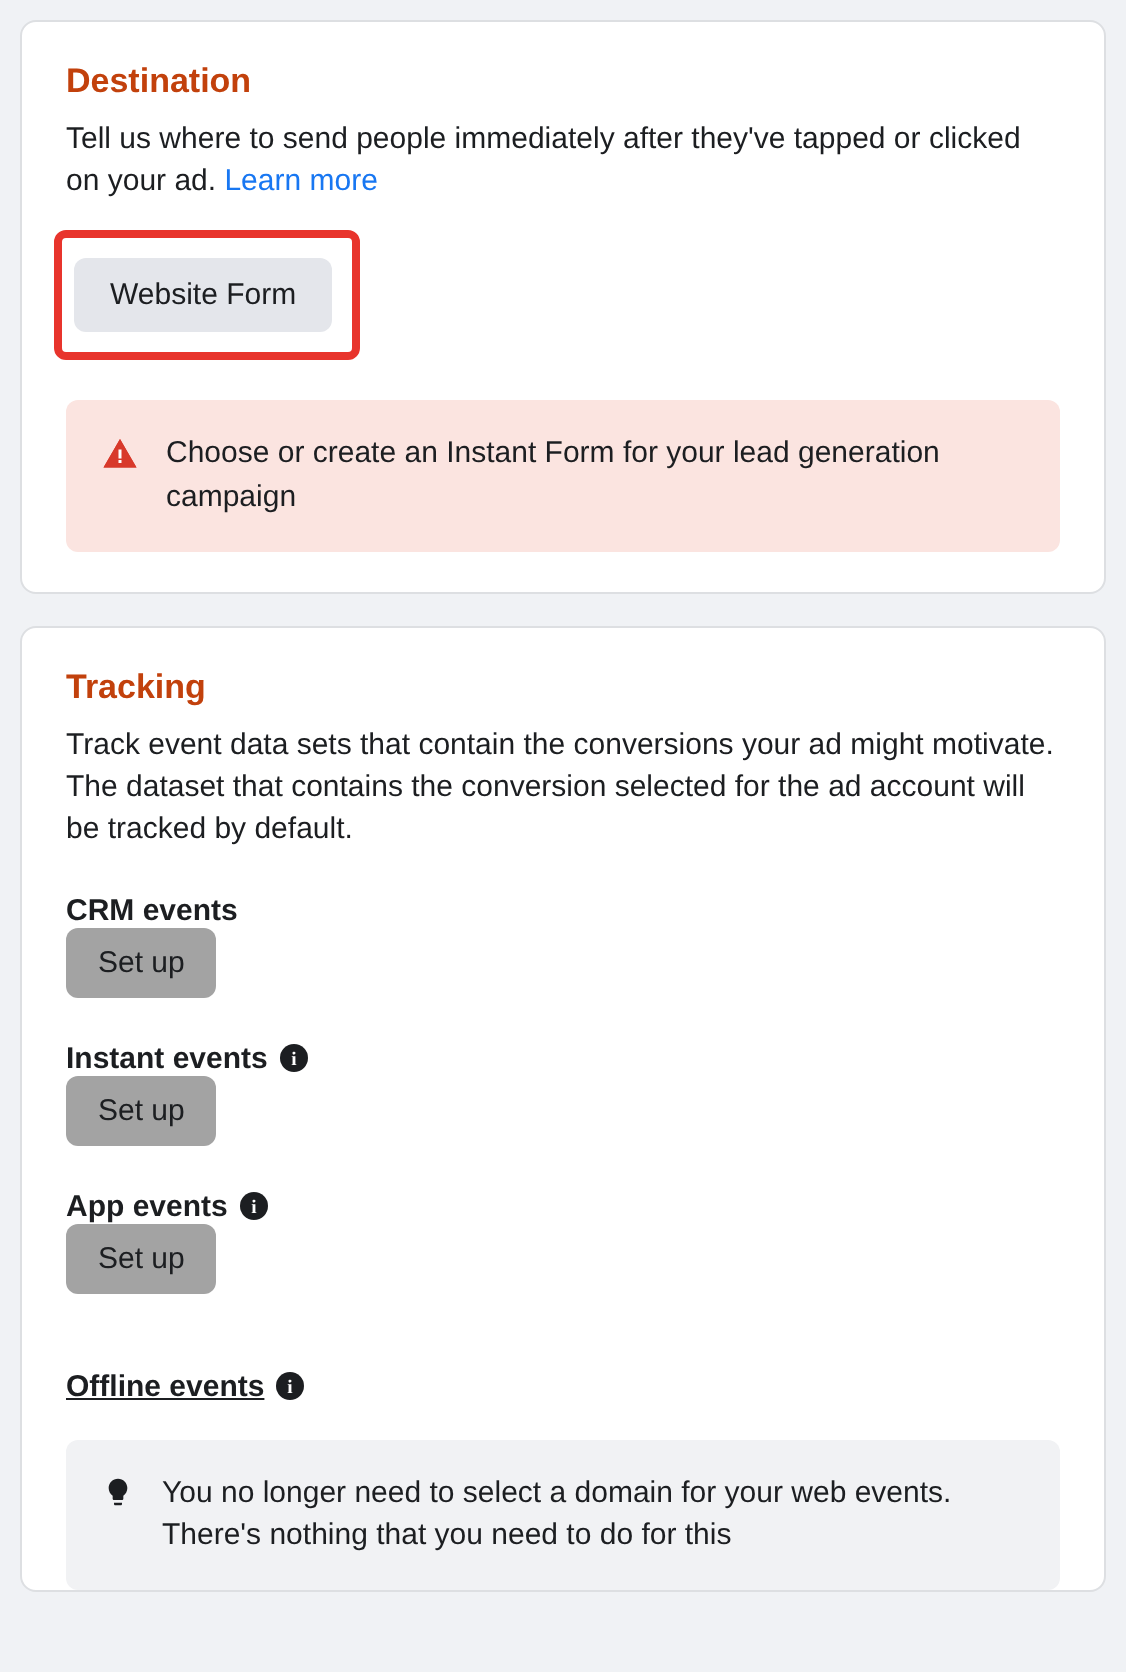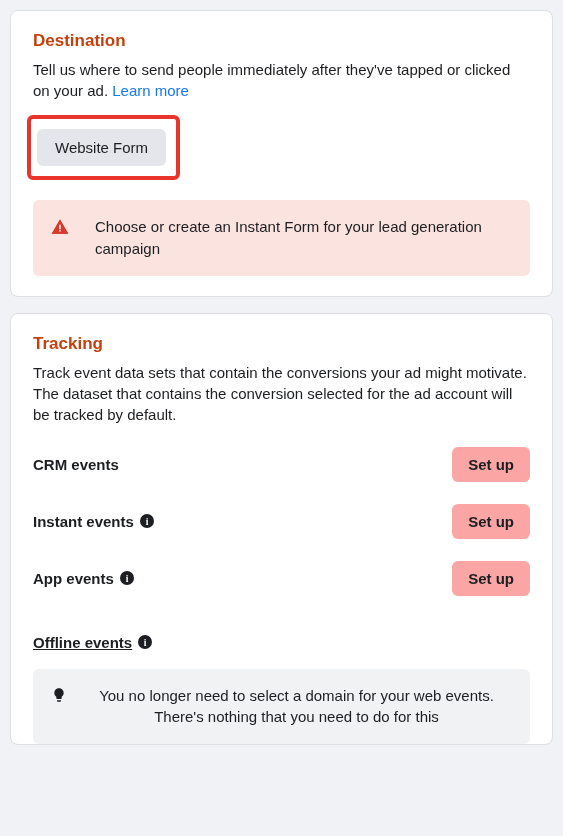--- a/index.html
+++ b/index.html
@@ -59,72 +59,72 @@
       padding: 10px 10px 10px 6px;
       margin-left: -6px;
       margin-top: -4px;
     }
     .alert {
       background: #fbe4e0;
       border-radius: 6px;
       padding: 16px 18px;
       display: flex;
       align-items: flex-start;
-      gap: 26px;
+      gap: 14px;
       margin-top: 20px;
     }
     .alert-icon {
       width: 18px;
       height: 18px;
       flex-shrink: 0;
       margin-top: 2px;
     }
     .alert-text {
       font-size: 15px;
       line-height: 1.45;
       color: #1c1e21;
     }
     .track-row {
       display: flex;
       justify-content: space-between;
-      align-items: center;
+      align-items: flex-start;
       margin-top: 22px;
+      flex-direction: column;
     }
     .track-label {
       font-size: 15px;
       font-weight: 700;
       color: #1c1e21;
       display: flex;
       align-items: center;
       gap: 6px;
     }
     .info-icon {
       width: 14px;
       height: 14px;
       display: inline-flex;
     }
     .setup-btn {
-      background: #fca5a5;
-      color: #1c1e21;
-      font-size: 15px;
-      font-weight: 700;
+      background: #a3a3a3;
+      color: #1c1e21;
+      font-size: 15px;
+      font-weight: 400;
       padding: 9px 16px;
       border: none;
       border-radius: 6px;
       cursor: pointer;
     }
     .info-box {
       background: #f1f2f4;
       border-radius: 6px;
       padding: 16px 18px;
       display: flex;
       align-items: flex-start;
       gap: 14px;
       margin-top: 18px;
-      text-align: center;
     }
     .bulb-icon {
       width: 16px;
       height: 16px;
       flex-shrink: 0;
       margin-top: 2px;
     }
     .info-text {
       font-size: 15px;
       line-height: 1.45;

